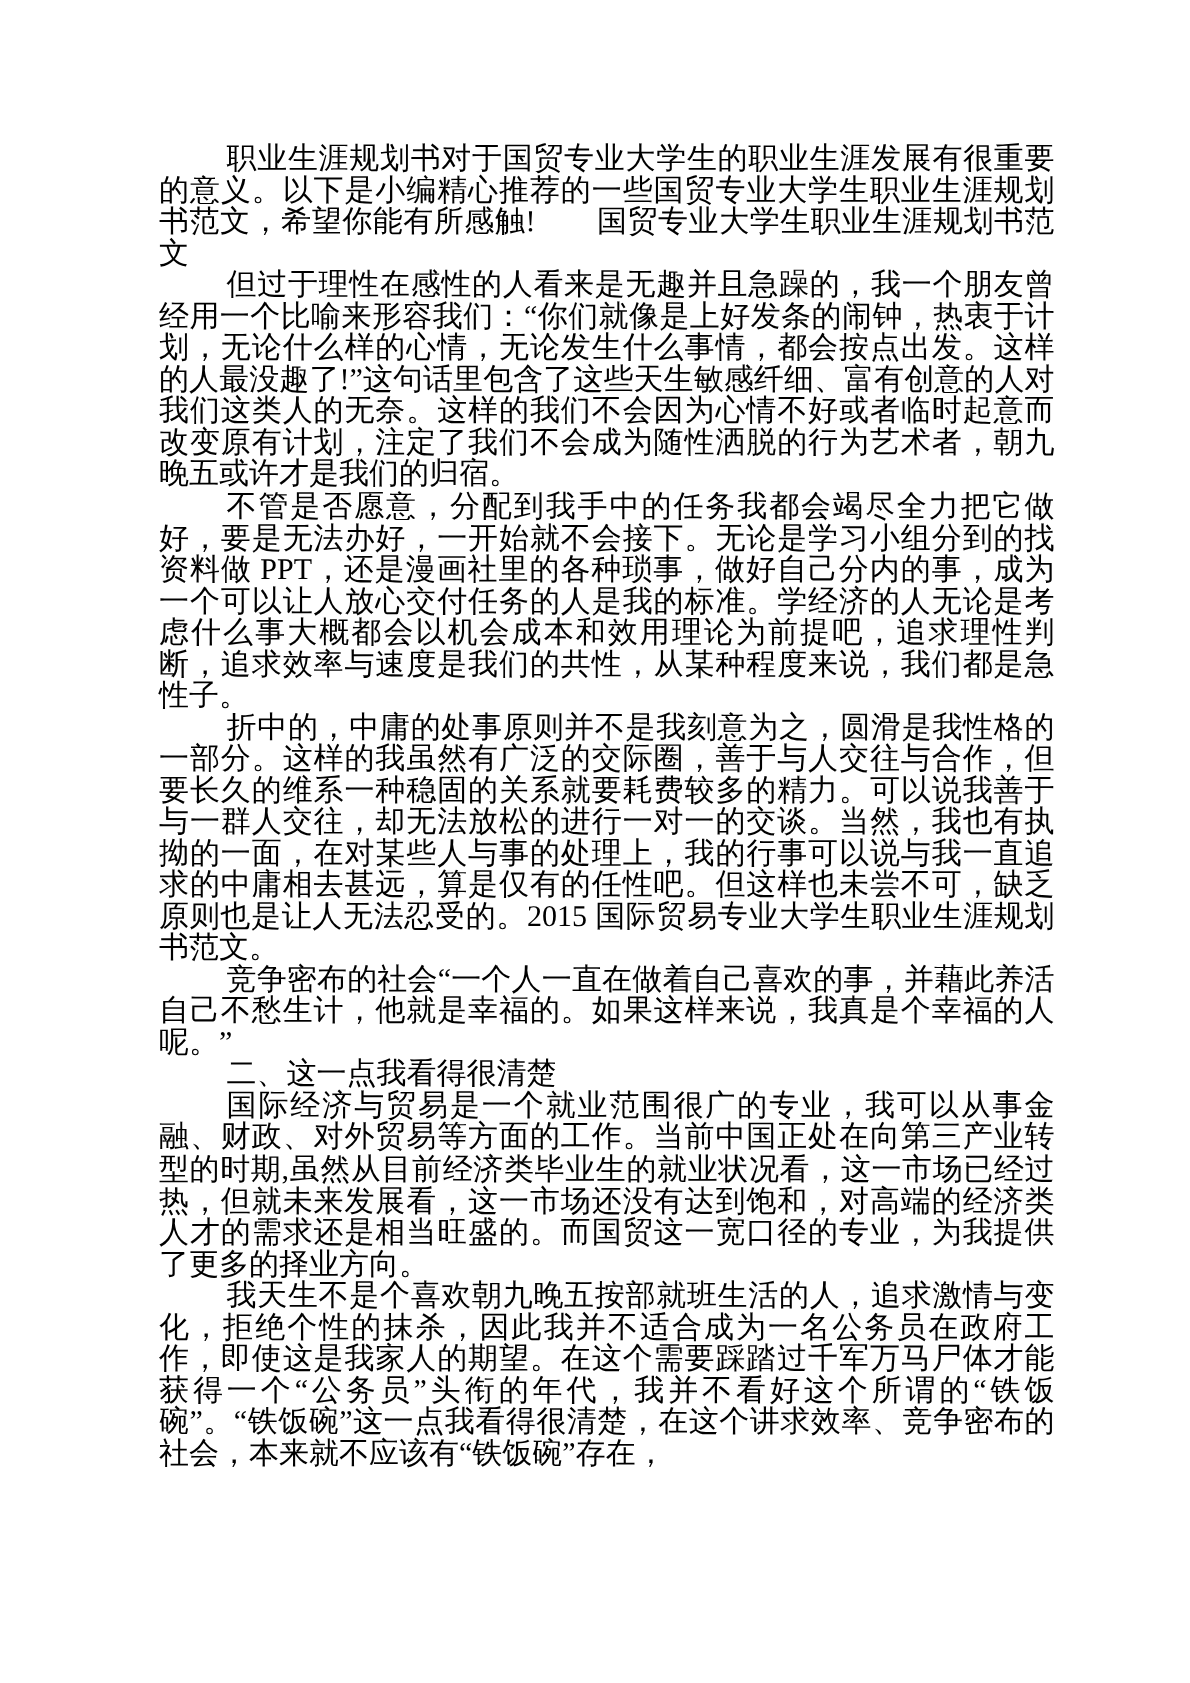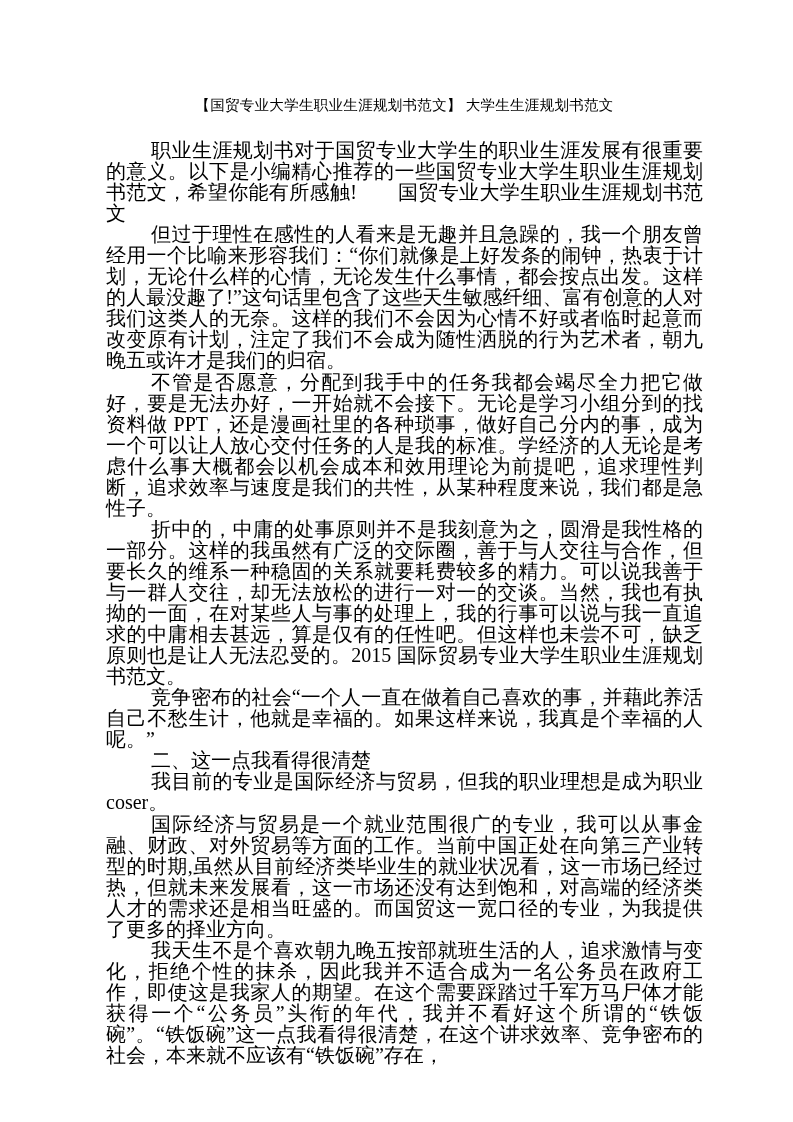--- a/index.html
+++ b/index.html
@@ -41,37 +41,35 @@
     word-break: break-all;
     white-space: pre-wrap;
     font-family: Liberation Serif, serif;
   }
 </style>
 </head>
 <body>
 
 <div class="sheet">
   <div class="content">
-    <h1 class="doc-title">【国贸专业大学生职业生涯规划书范文】 大学生生涯规划书范文</h1>
 
     <p class="body-para">职业生涯规划书对于国贸专业大学生的职业生涯发展有很重要的意义。以下是小编精心推荐的一些国贸专业大学生职业生涯规划书范文，希望你能有所感触!　　国贸专业大学生职业生涯规划书范文</p>
 
 
 
     <p class="body-para">但过于理性在感性的人看来是无趣并且急躁的，我一个朋友曾经用一个比喻来形容我们：“你们就像是上好发条的闹钟，热衷于计划，无论什么样的心情，无论发生什么事情，都会按点出发。这样的人最没趣了!”这句话里包含了这些天生敏感纤细、富有创意的人对我们这类人的无奈。这样的我们不会因为心情不好或者临时起意而改变原有计划，注定了我们不会成为随性洒脱的行为艺术者，朝九晚五或许才是我们的归宿。</p>
 
     <p class="body-para">不管是否愿意，分配到我手中的任务我都会竭尽全力把它做好，要是无法办好，一开始就不会接下。无论是学习小组分到的找资料做 PPT，还是漫画社里的各种琐事，做好自己分内的事，成为一个可以让人放心交付任务的人是我的标准。学经济的人无论是考虑什么事大概都会以机会成本和效用理论为前提吧，追求理性判断，追求效率与速度是我们的共性，从某种程度来说，我们都是急性子。</p>
 
 
     <p class="body-para">折中的，中庸的处事原则并不是我刻意为之，圆滑是我性格的一部分。这样的我虽然有广泛的交际圈，善于与人交往与合作，但要长久的维系一种稳固的关系就要耗费较多的精力。可以说我善于与一群人交往，却无法放松的进行一对一的交谈。当然，我也有执拗的一面，在对某些人与事的处理上，我的行事可以说与我一直追求的中庸相去甚远，算是仅有的任性吧。但这样也未尝不可，缺乏原则也是让人无法忍受的。2015 国际贸易专业大学生职业生涯规划书范文。</p>
 
     <p class="body-para">竞争密布的社会“一个人一直在做着自己喜欢的事，并藉此养活自己不愁生计，他就是幸福的。如果这样来说，我真是个幸福的人呢。”</p>
 
 
     <p class="body-para">二、这一点我看得很清楚</p>
 
-    <p class="body-para">我目前的专业是国际经济与贸易，但我的职业理想是成为职业 coser。</p>
 
     <p class="body-para">国际经济与贸易是一个就业范围很广的专业，我可以从事金融、财政、对外贸易等方面的工作。当前中国正处在向第三产业转型的时期,虽然从目前经济类毕业生的就业状况看，这一市场已经过热，但就未来发展看，这一市场还没有达到饱和，对高端的经济类人才的需求还是相当旺盛的。而国贸这一宽口径的专业，为我提供了更多的择业方向。</p>
 
     <p class="body-para">我天生不是个喜欢朝九晚五按部就班生活的人，追求激情与变化，拒绝个性的抹杀，因此我并不适合成为一名公务员在政府工作，即使这是我家人的期望。在这个需要踩踏过千军万马尸体才能获得一个“公务员”头衔的年代，我并不看好这个所谓的“铁饭碗”。“铁饭碗”这一点我看得很清楚，在这个讲求效率、竞争密布的社会，本来就不应该有“铁饭碗”存在，</p>
   </div>
 </div>
 
 </body></html>

